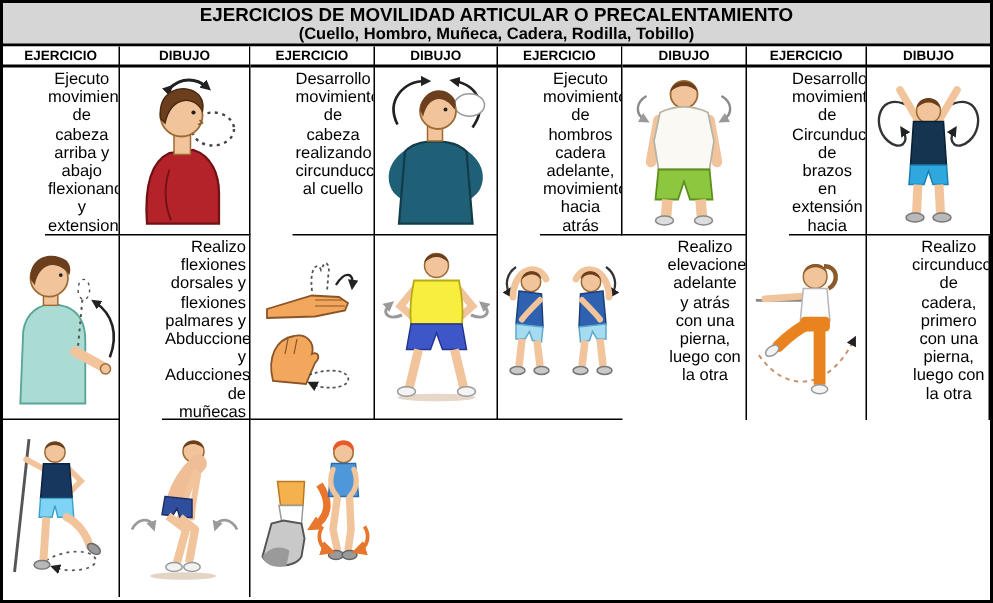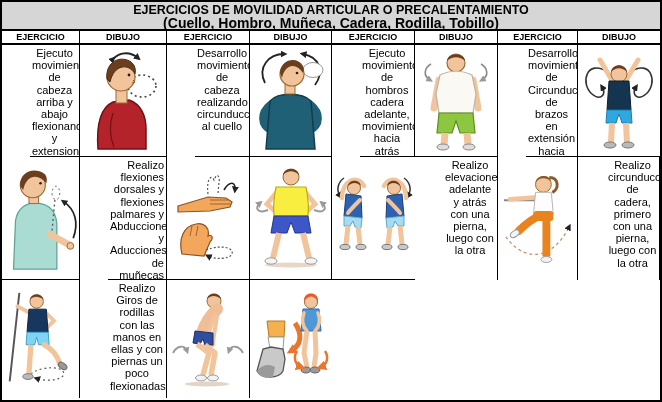--- a/index.html
+++ b/index.html
@@ -1,20 +1,20 @@
 <!DOCTYPE html>
 <html><head>
 <meta charset="utf-8">
 <style>
   html,body{margin:0;padding:0;background:#fff;}
   body{font-family:"Liberation Sans",sans-serif;color:#000;}
   .tbl{width:662px;height:402px;box-sizing:border-box;border:2px solid #000;background:#fff;overflow:hidden;}
   .title-block{height:29px;background:#d6d6d6;border-bottom:2px solid #000;box-sizing:border-box;text-align:center;padding-top:1px;}
   .title{font-size:12.5px;font-weight:bold;line-height:14px;}
-  .subtitle{font-size:14px;font-weight:bold;line-height:13px;}
+  .subtitle{font-size:11px;font-weight:bold;line-height:13px;}
   .grid{display:grid;grid-template-columns:78px 87px 83px 82px 83px 83px 80px 82px;grid-template-rows:14px 112px 123px 118px;}
   .hc{font-size:9px;font-weight:bold;text-align:center;line-height:13px;border-right:1px solid #000;border-bottom:2px solid #000;box-sizing:border-box;background:#fff;}
   .cell{border-right:1px solid #000;border-bottom:1px solid #000;box-sizing:border-box;overflow:hidden;}
   .lc{border-right:none;}
   .lr{border-bottom:none;}
   .tc{font-size:11px;line-height:12.2px;text-align:center;padding:2px 2px 0 2px;margin-left:28px;}
   .ta-left{text-align:right;}
   .dc{display:flex;align-items:center;justify-content:center;}
   svg{display:block;}
 </style>
@@ -206,21 +206,20 @@
         <path d="M29,25 L16,18" stroke="#F2C49B" stroke-width="4" stroke-linecap="round"></path>
         <path d="M46,25 L54,33 L47,40" stroke="#F2C49B" stroke-width="4" fill="none" stroke-linecap="round"></path>
         <path d="M28,21 L46,21 L48,45 L26,45 Z" fill="#17375E" stroke="#0b2240"></path>
         <path d="M26,45 L48,45 L49,58 L38,58 L36,50 L34,58 L25,58 Z" fill="#7FD4F5" stroke="#3da0c9"></path>
         <path d="M30,58 L28,88" stroke="#F2C49B" stroke-width="5.5"></path>
         <ellipse cx="27" cy="91" rx="5.5" ry="3" fill="#b9b9b9" stroke="#777"></ellipse>
         <path d="M44,58 C52,62 58,70 60,78" stroke="#F2C49B" stroke-width="5.5" fill="none" stroke-linecap="round"></path>
         <ellipse cx="63" cy="80" rx="5" ry="3" fill="#9a9a9a" stroke="#666" transform="rotate(35 63 80)"></ellipse>
       </svg>
     </div>
-    <div class="cell tc lr">Realizo Giros de rodillas con las manos en ellas y con piernas un poco flexionadas</div>
     <div class="cell dc lr">
       <svg width="78" height="104" viewBox="0 0 78 104">
         <path d="M4,66 C8,58 16,58 18,64" fill="none" stroke="#9a9a9a" stroke-width="1.8" marker-end="url(#ag)"></path>
         <path d="M74,66 C70,58 62,58 60,64" fill="none" stroke="#9a9a9a" stroke-width="1.8" marker-end="url(#ag)"></path>
         <circle cx="45" cy="14" r="7" fill="#F2C49B" stroke="#9c6a33"></circle>
         <path d="M38,12 C39,5 51,5 52,12 C47,8 42,8 38,12 Z" fill="#6B3F1D"></path>
         <path d="M48,22 C42,28 36,36 33,46" stroke="#F0BE96" stroke-width="12" fill="none" stroke-linecap="round"></path>
         <path d="M46,28 C42,40 38,50 36,58" stroke="#F2C49B" stroke-width="4" fill="none" stroke-linecap="round"></path>
         <path d="M48,30 C46,42 44,52 44,58" stroke="#F2C49B" stroke-width="4" fill="none" stroke-linecap="round"></path>
         <path d="M26,44 L44,46 L44,58 L36,58 L34,52 L31,57 L24,56 Z" fill="#2F4E9E" stroke="#1c3066"></path>

